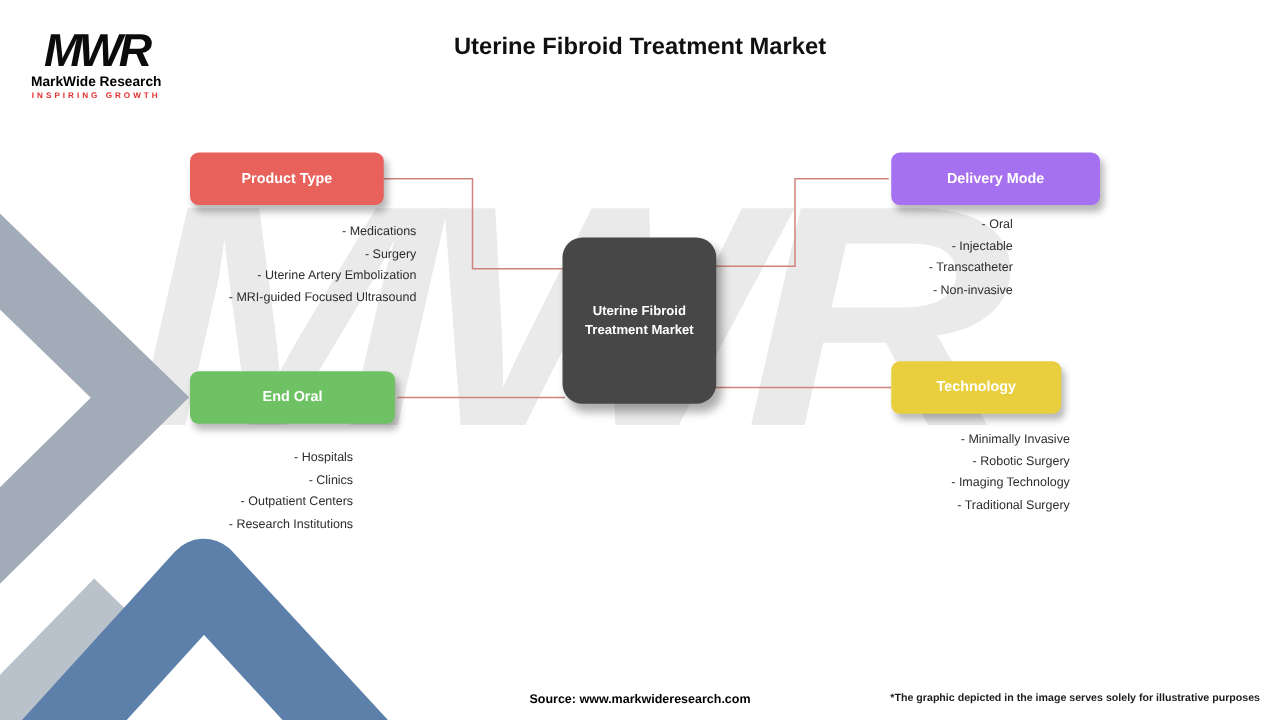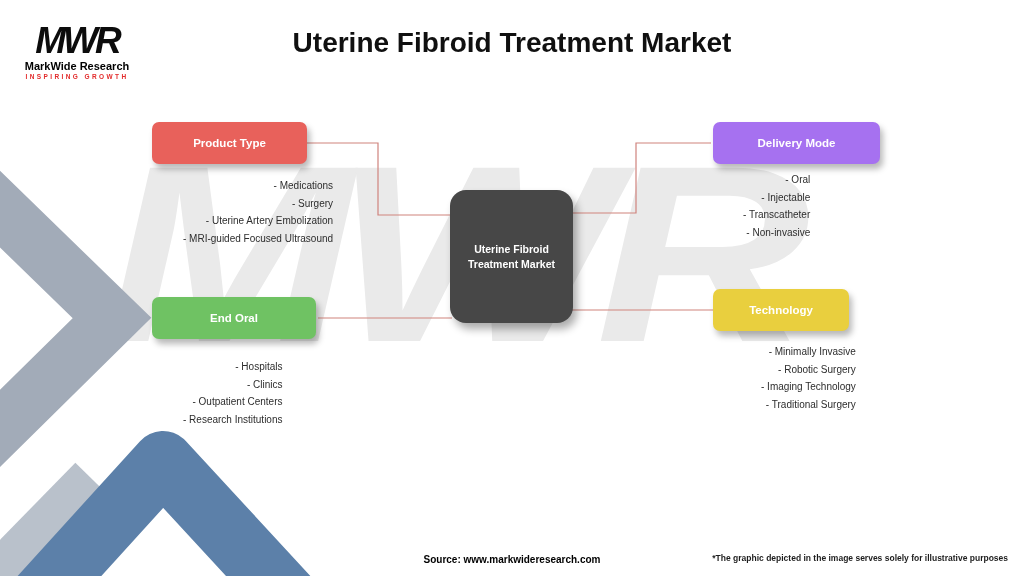--- a/index.html
+++ b/index.html
@@ -11,21 +11,21 @@
              font-weight:bold;font-style:italic;letter-spacing:-16px;color:#eaeaea;
              transform:scaleX(1.18);transform-origin:left top;white-space:nowrap;pointer-events:none;}
   .deco-svg{position:absolute;left:0;top:0;z-index:0;pointer-events:none;}
 
   
   .logo{position:absolute;left:24px;top:22px;z-index:3;width:106px;text-align:center;}
   .logo-acronym{font-size:37px;font-weight:bold;font-style:italic;letter-spacing:-3px;color:#0c0c0c;line-height:1;}
   .logo-name{font-size:11px;font-weight:bold;color:#000;margin-top:1px;white-space:nowrap;}
   .logo-tagline{font-size:6.5px;font-weight:bold;color:#e32b2b;letter-spacing:2.4px;
                 text-transform:uppercase;margin-top:1px;white-space:nowrap;}
-  .title{position:absolute;left:0;right:0;top:27px;text-align:center;font-size:28px;
+  .title{position:absolute;left:0;right:0;top:27px;text-align:center;font-size:19px;
          font-weight:bold;color:#101010;z-index:3;}
 
   
   .connector-svg{position:absolute;left:0;top:0;z-index:1;}
 
   
   .seg-box{position:absolute;height:42px;border-radius:7px;display:flex;align-items:center;
            justify-content:center;color:#fff;font-weight:bold;font-size:11.5px;z-index:2;
            box-shadow:3px 5px 6px rgba(0,0,0,0.28);}
   .seg-box.product{left:152px;top:122px;width:155px;background:#e8615b;}

